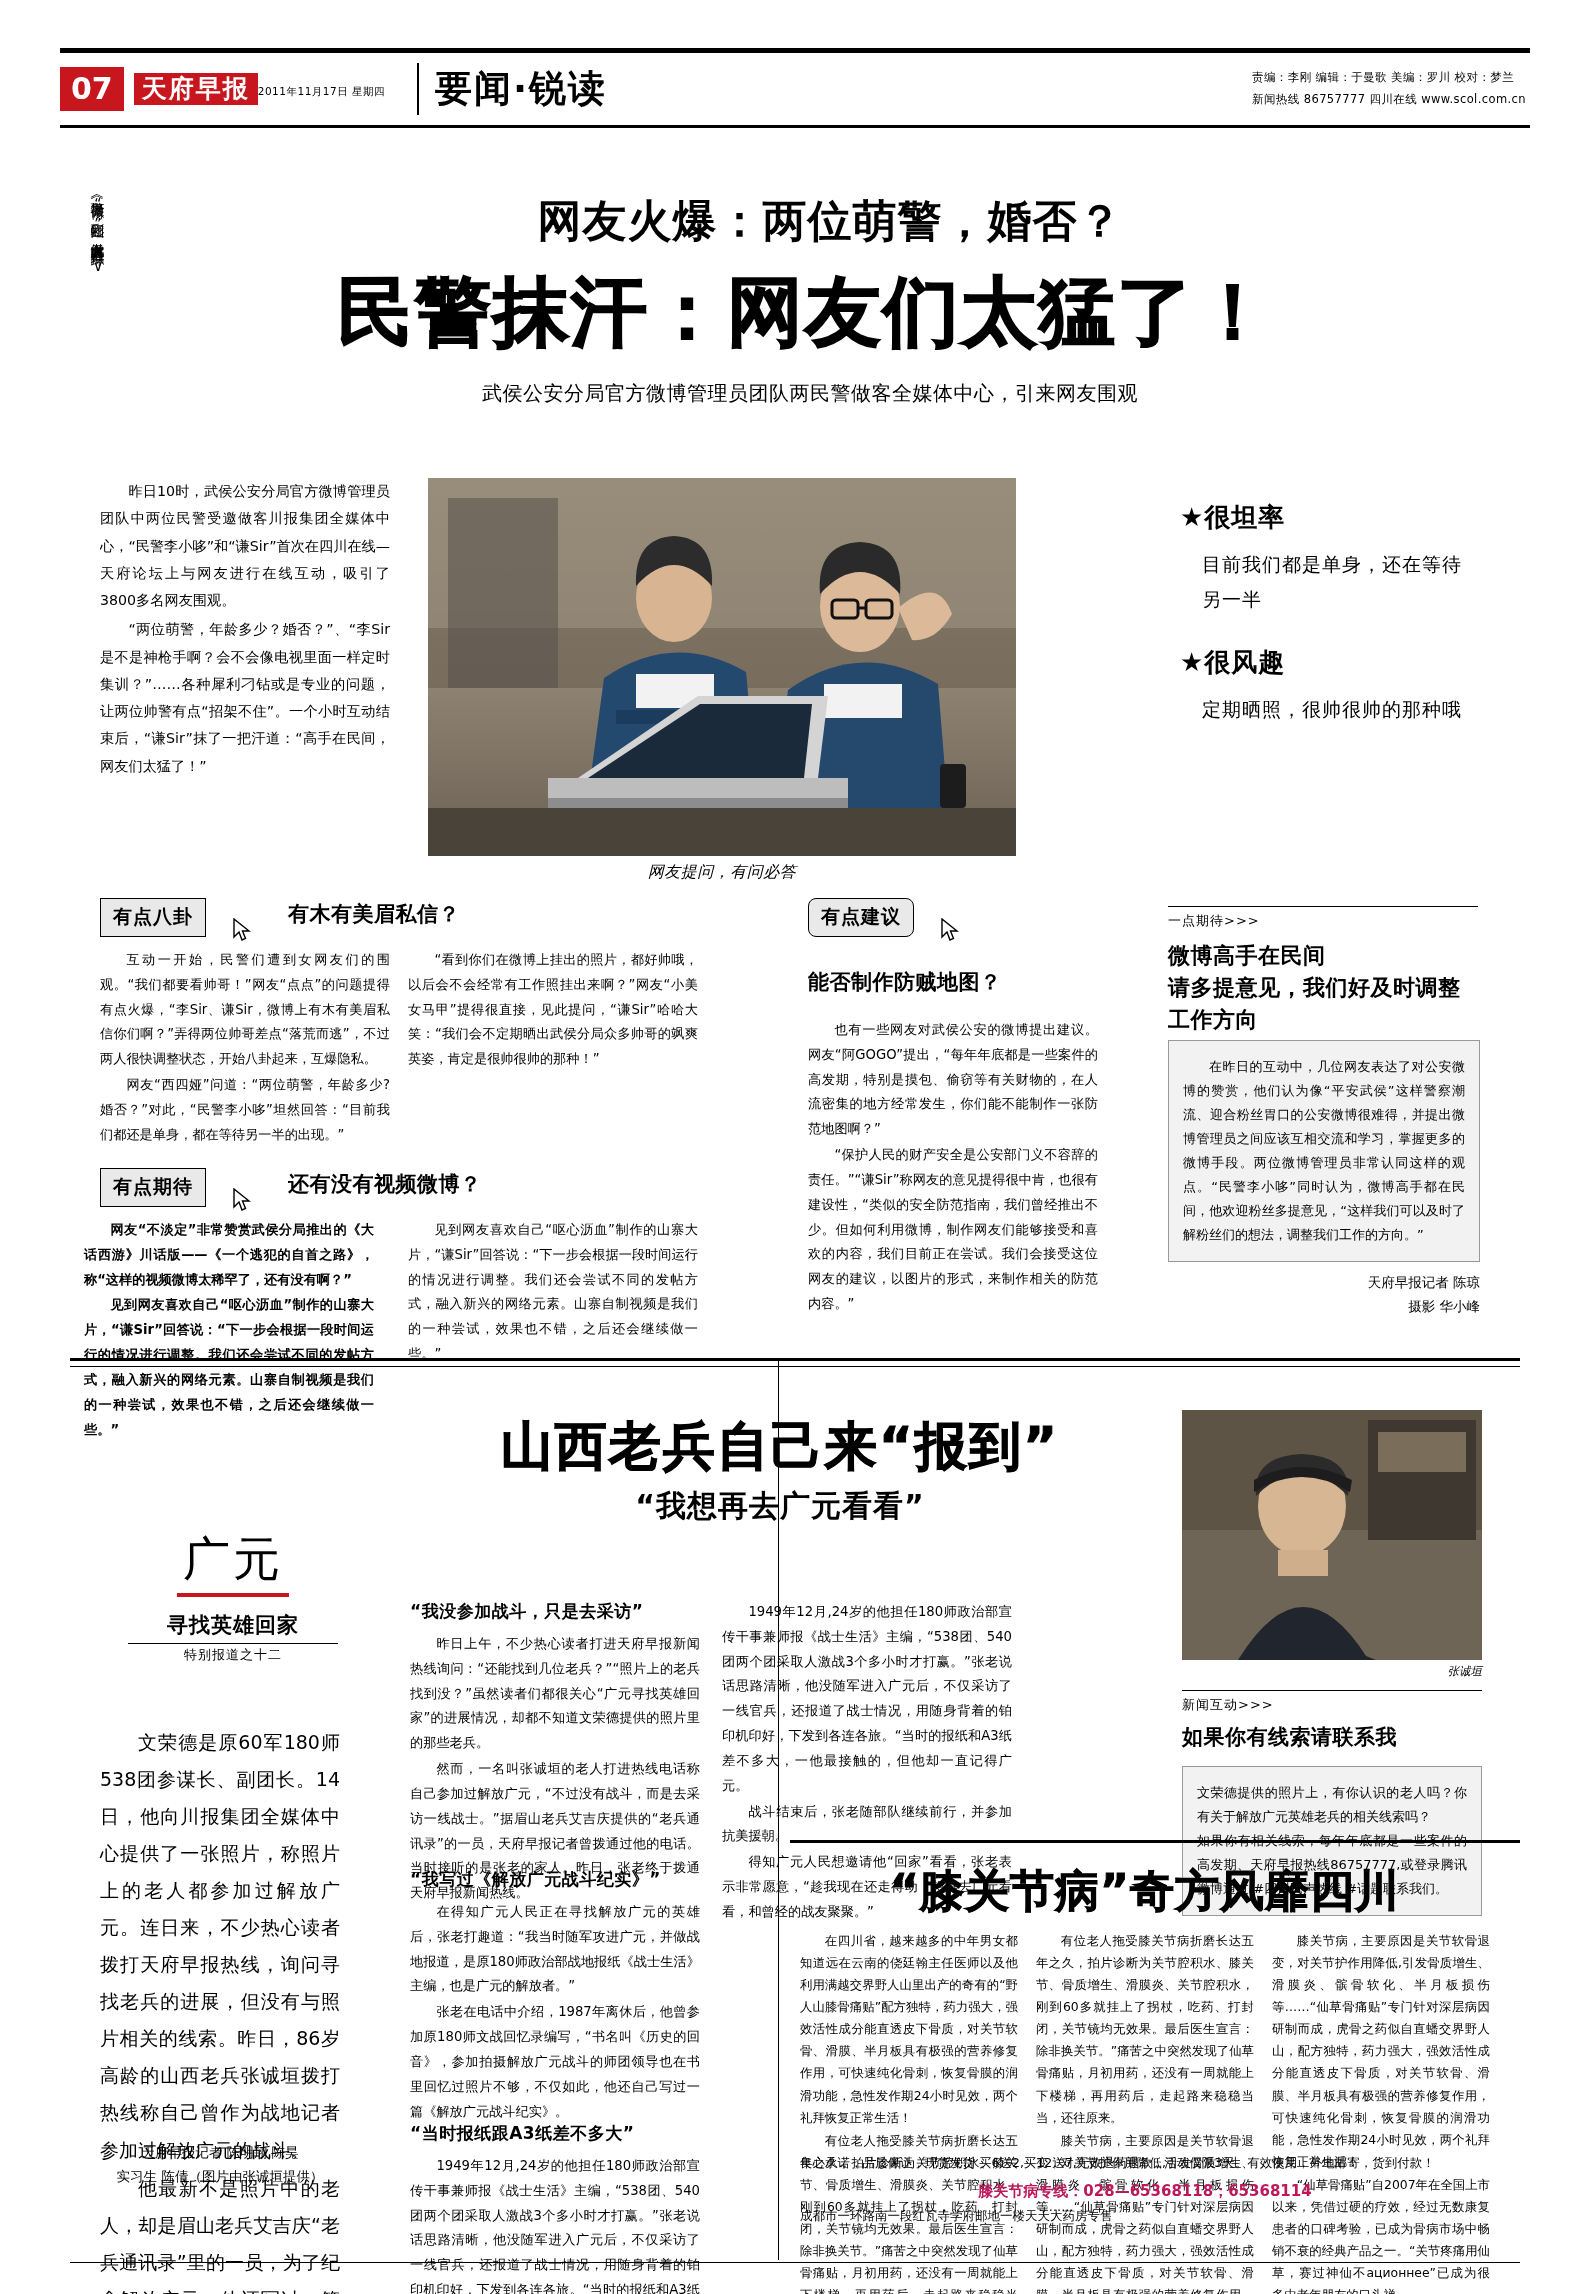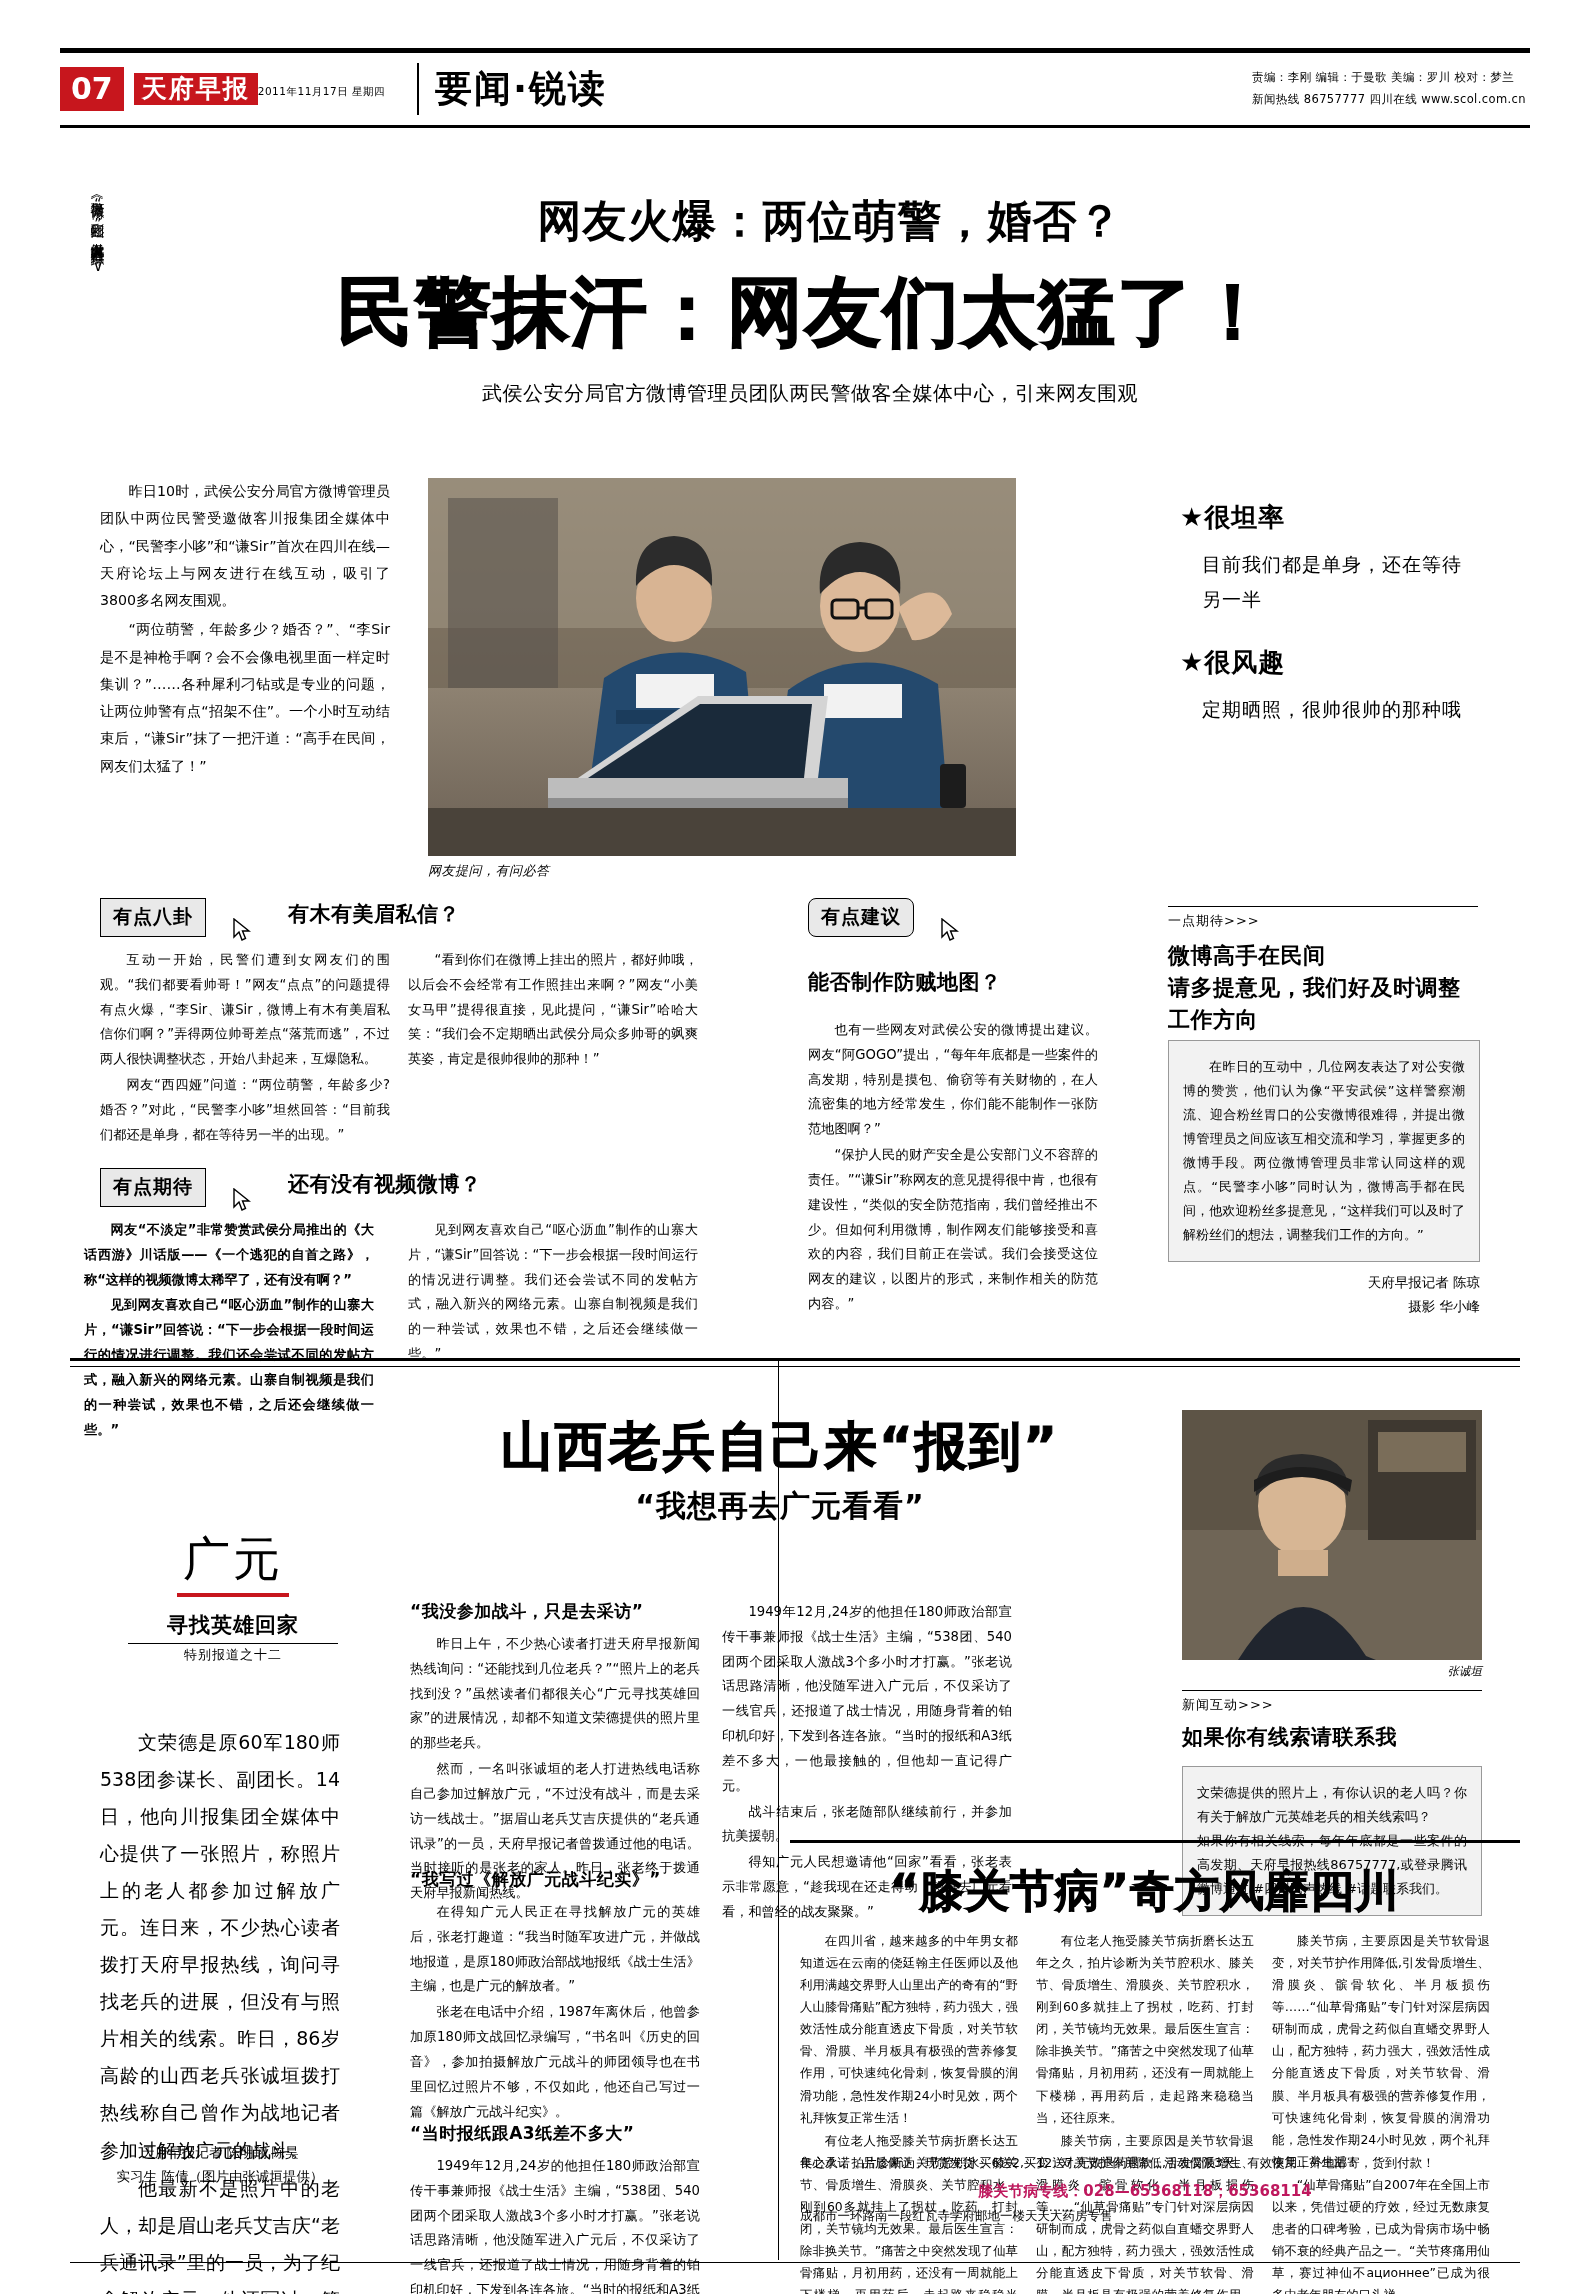--- a/index.html
+++ b/index.html
@@ -65,22 +65,22 @@
     text-justify:inter-ideograph;
   }
   .lead-col p { margin:0 0 2px 0; text-indent:2em; }
 
   .photo {
     position:absolute; left:428px; top:478px; width:588px; height:378px;
     background:linear-gradient(170deg,#6e6257 0%,#8a7b6a 35%,#4d4740 100%);
     overflow:hidden;
   }
   .photo-cap {
-    position:absolute; left:428px; top:862px; width:588px; text-align:left;
-    font-size:13px; font-style:italic; letter-spacing:.5px;
+    position:absolute; left:428px; top:862px; width:588px; text-align:center;
+    font-size:16px; font-style:italic; letter-spacing:.5px;
   }
 
   .right-col { position:absolute; left:1180px; top:500px; width:300px; }
   .star-head { font-size:26px; font-weight:bold; letter-spacing:1px; margin-bottom:12px; }
   .star-body { font-size:19px; line-height:1.85; letter-spacing:1px; padding-left:22px; margin-bottom:28px; }
 
   
   .tagbox {
     position:absolute;
     border:1.5px solid #000; background:#e9e9e9;

